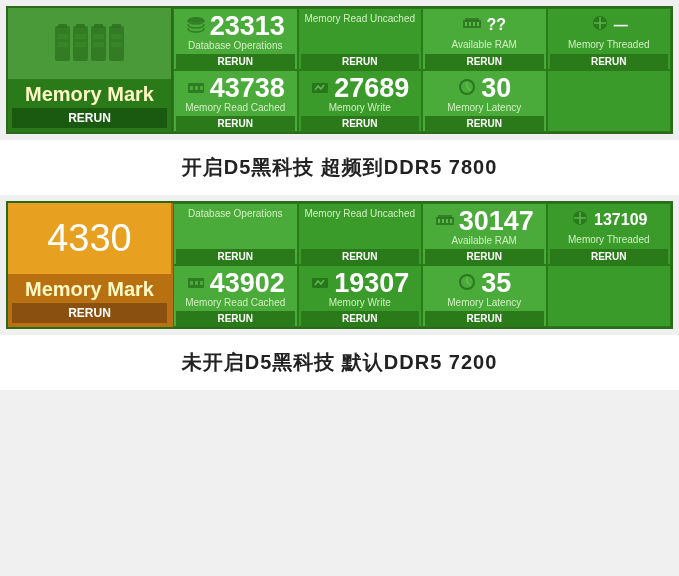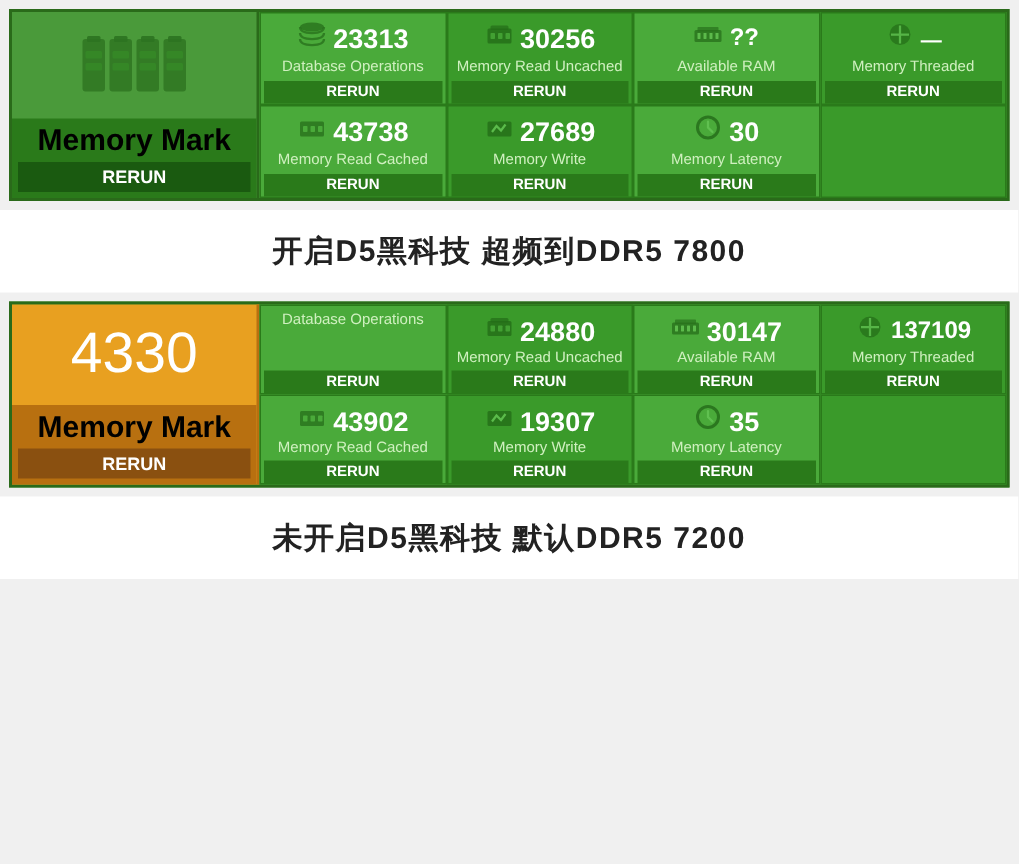--- a/index.html
+++ b/index.html
@@ -50,21 +50,21 @@
     .score-bottom {
       width: 100%;
       background: #2a7a1a;
       display: flex;
       flex-direction: column;
       align-items: center;
       padding: 4px;
     }
 
     .score-label {
-      color: #000000;
+      color: #fef9c3;
       font-size: 20px;
       font-weight: bold;
     }
 
     .rerun-btn-full {
       background: #1a5a10;
       color: white;
       font-size: 12px;
       font-weight: bold;
       padding: 3px 20px;
@@ -108,21 +108,21 @@
       gap: 4px;
       width: 100%;
     }
 
     .metric-icon {
       opacity: 0.7;
     }
 
     .metric-value {
       color: white;
-      font-size: 18px;
+      font-size: 27px;
       font-weight: bold;
       line-height: 1;
     }
 
     .metric-name {
       color: #d0f0c0;
       font-size: 10px;
       text-align: center;
       width: 100%;
       line-height: 1.2;
@@ -197,32 +197,20 @@
               <path d="M2 13 Q2 17 10 17 Q18 17 18 13" stroke="#1a5a10" fill="none" stroke-width="1.5" opacity="0.8"></path>
             </svg>
         </span>
         <span class="metric-value">23313</span>
       </div>
       <span class="metric-name">Database Operations</span>
       <div class="metric-rerun">RERUN</div>
     </div>
 
     <div class="metric-cell">
-      <div class="metric-top">
-        <span class="metric-icon">
-          <svg width="20" height="20" viewBox="0 0 20 20">
-              <rect x="2" y="6" width="16" height="10" rx="1" fill="#1a5a10" opacity="0.8"></rect>
-              <rect x="4" y="4" width="12" height="3" rx="1" fill="#1a5a10" opacity="0.7"></rect>
-              <rect x="4" y="9" width="3" height="4" rx="0.5" fill="#4aaa3a" opacity="0.9"></rect>
-              <rect x="9" y="9" width="3" height="4" rx="0.5" fill="#4aaa3a" opacity="0.9"></rect>
-              <rect x="14" y="9" width="3" height="4" rx="0.5" fill="#4aaa3a" opacity="0.9"></rect>
-            </svg>
-        </span>
-        <span class="metric-value">30256</span>
-      </div>
       <span class="metric-name">Memory Read
 Uncached</span>
       <div class="metric-rerun">RERUN</div>
     </div>
 
     <div class="metric-cell">
       <div class="metric-top">
         <span class="metric-icon">
           <svg width="20" height="20" viewBox="0 0 20 20">
               <rect x="1" y="7" width="18" height="8" rx="1" fill="#1a5a10" opacity="0.8"></rect>
@@ -320,32 +308,20 @@
   </div>
 
   <div class="right-grid">
 
     <div class="metric-cell">
       <span class="metric-name">Database Operations</span>
       <div class="metric-rerun">RERUN</div>
     </div>
 
     <div class="metric-cell">
-      <div class="metric-top">
-        <span class="metric-icon">
-          <svg width="20" height="20" viewBox="0 0 20 20">
-              <rect x="2" y="6" width="16" height="10" rx="1" fill="#1a5a10" opacity="0.8"></rect>
-              <rect x="4" y="4" width="12" height="3" rx="1" fill="#1a5a10" opacity="0.7"></rect>
-              <rect x="4" y="9" width="3" height="4" rx="0.5" fill="#4aaa3a" opacity="0.9"></rect>
-              <rect x="9" y="9" width="3" height="4" rx="0.5" fill="#4aaa3a" opacity="0.9"></rect>
-              <rect x="14" y="9" width="3" height="4" rx="0.5" fill="#4aaa3a" opacity="0.9"></rect>
-            </svg>
-        </span>
-        <span class="metric-value">24880</span>
-      </div>
       <span class="metric-name">Memory Read
 Uncached</span>
       <div class="metric-rerun">RERUN</div>
     </div>
 
     <div class="metric-cell">
       <div class="metric-top">
         <span class="metric-icon">
           <svg width="20" height="20" viewBox="0 0 20 20">
               <rect x="1" y="7" width="18" height="8" rx="1" fill="#1a5a10" opacity="0.8"></rect>

